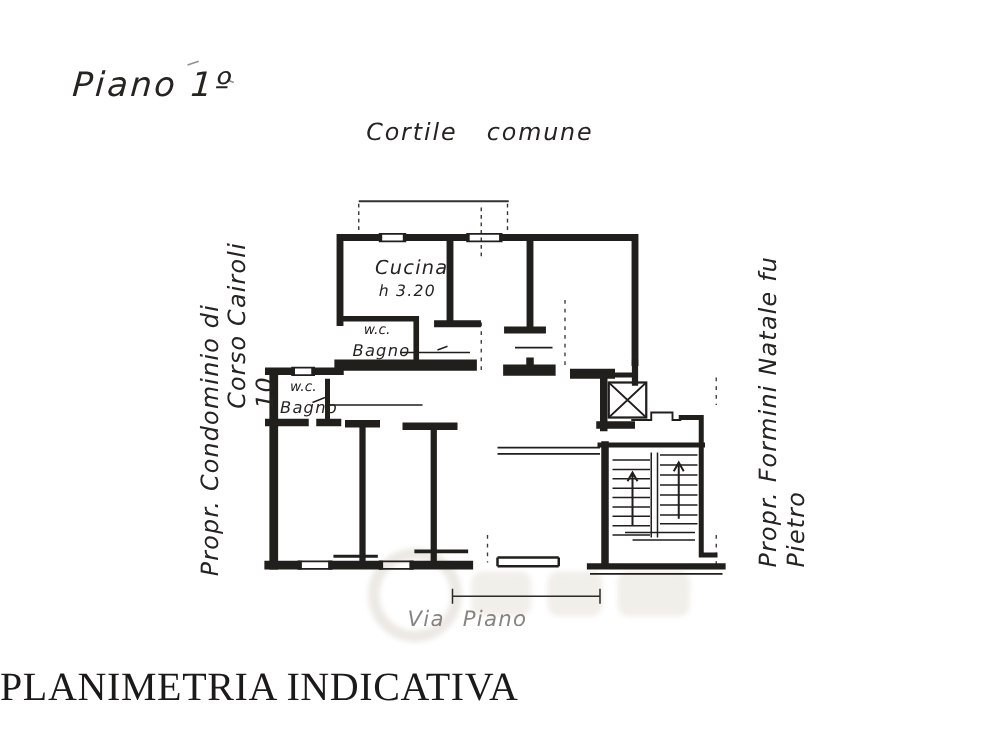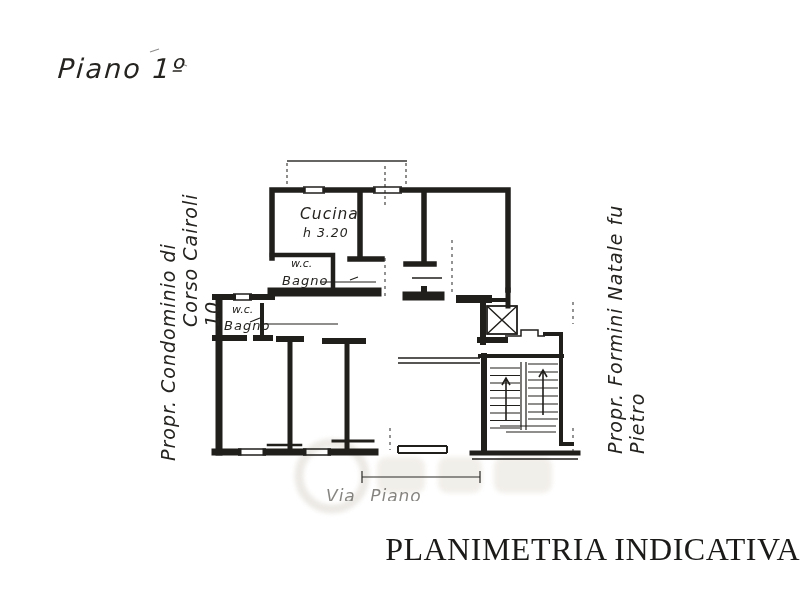--- a/index.html
+++ b/index.html
@@ -10,32 +10,33 @@
   .lbl{position:absolute;white-space:nowrap;}
   .floor-label{left:58px;top:53px;font-size:27px;letter-spacing:2px;transform:skewX(-4deg);}
   .courtyard-label{left:293px;top:95px;font-size:19px;letter-spacing:1.5px;word-spacing:16px;}
   .street-label{left:326px;top:486px;font-size:17px;letter-spacing:1px;word-spacing:8px;
                 height:15px;overflow:hidden;opacity:.65;color:#474540;}
   .vlabel{position:absolute;transform:rotate(-90deg);font-size:19px;letter-spacing:1px;}
   .vleft{width:300px;height:58px;left:36px;top:286px;}
   .vleft .l1{margin-left:4px;}
   .vleft .l2{margin-left:138px;}
   .vright{width:300px;height:28px;left:468px;top:290px;}
-  .caption{position:absolute;left:0;top:531px;width:800px;text-align:right;
+  .caption{position:absolute;left:0;top:531px;width:800px;text-align:left;
            font-family:"Liberation Serif","DejaVu Serif",serif;font-size:32px;
            letter-spacing:.5px;color:#1b1a19;}
   svg text{font-family:"DejaVu Sans",sans-serif;font-style:italic;fill:#262421;}
   .wm{filter:blur(2px);}
 </style>
 </head>
 <body>
 
 <div class="page">
 
   <div class="lbl hand floor-label">Piano 1º</div>
+  <div class="lbl hand courtyard-label">Cortile comune</div>
 
   <div class="vlabel vleft hand">
     <div class="l1">Propr. Condominio di</div>
     <div class="l2">Corso Cairoli 10</div>
   </div>
 
   <div class="vlabel vright hand">Propr. Formini Natale fu Pietro</div>
 
   <svg width="800" height="600" viewBox="0 0 800 600">
 

